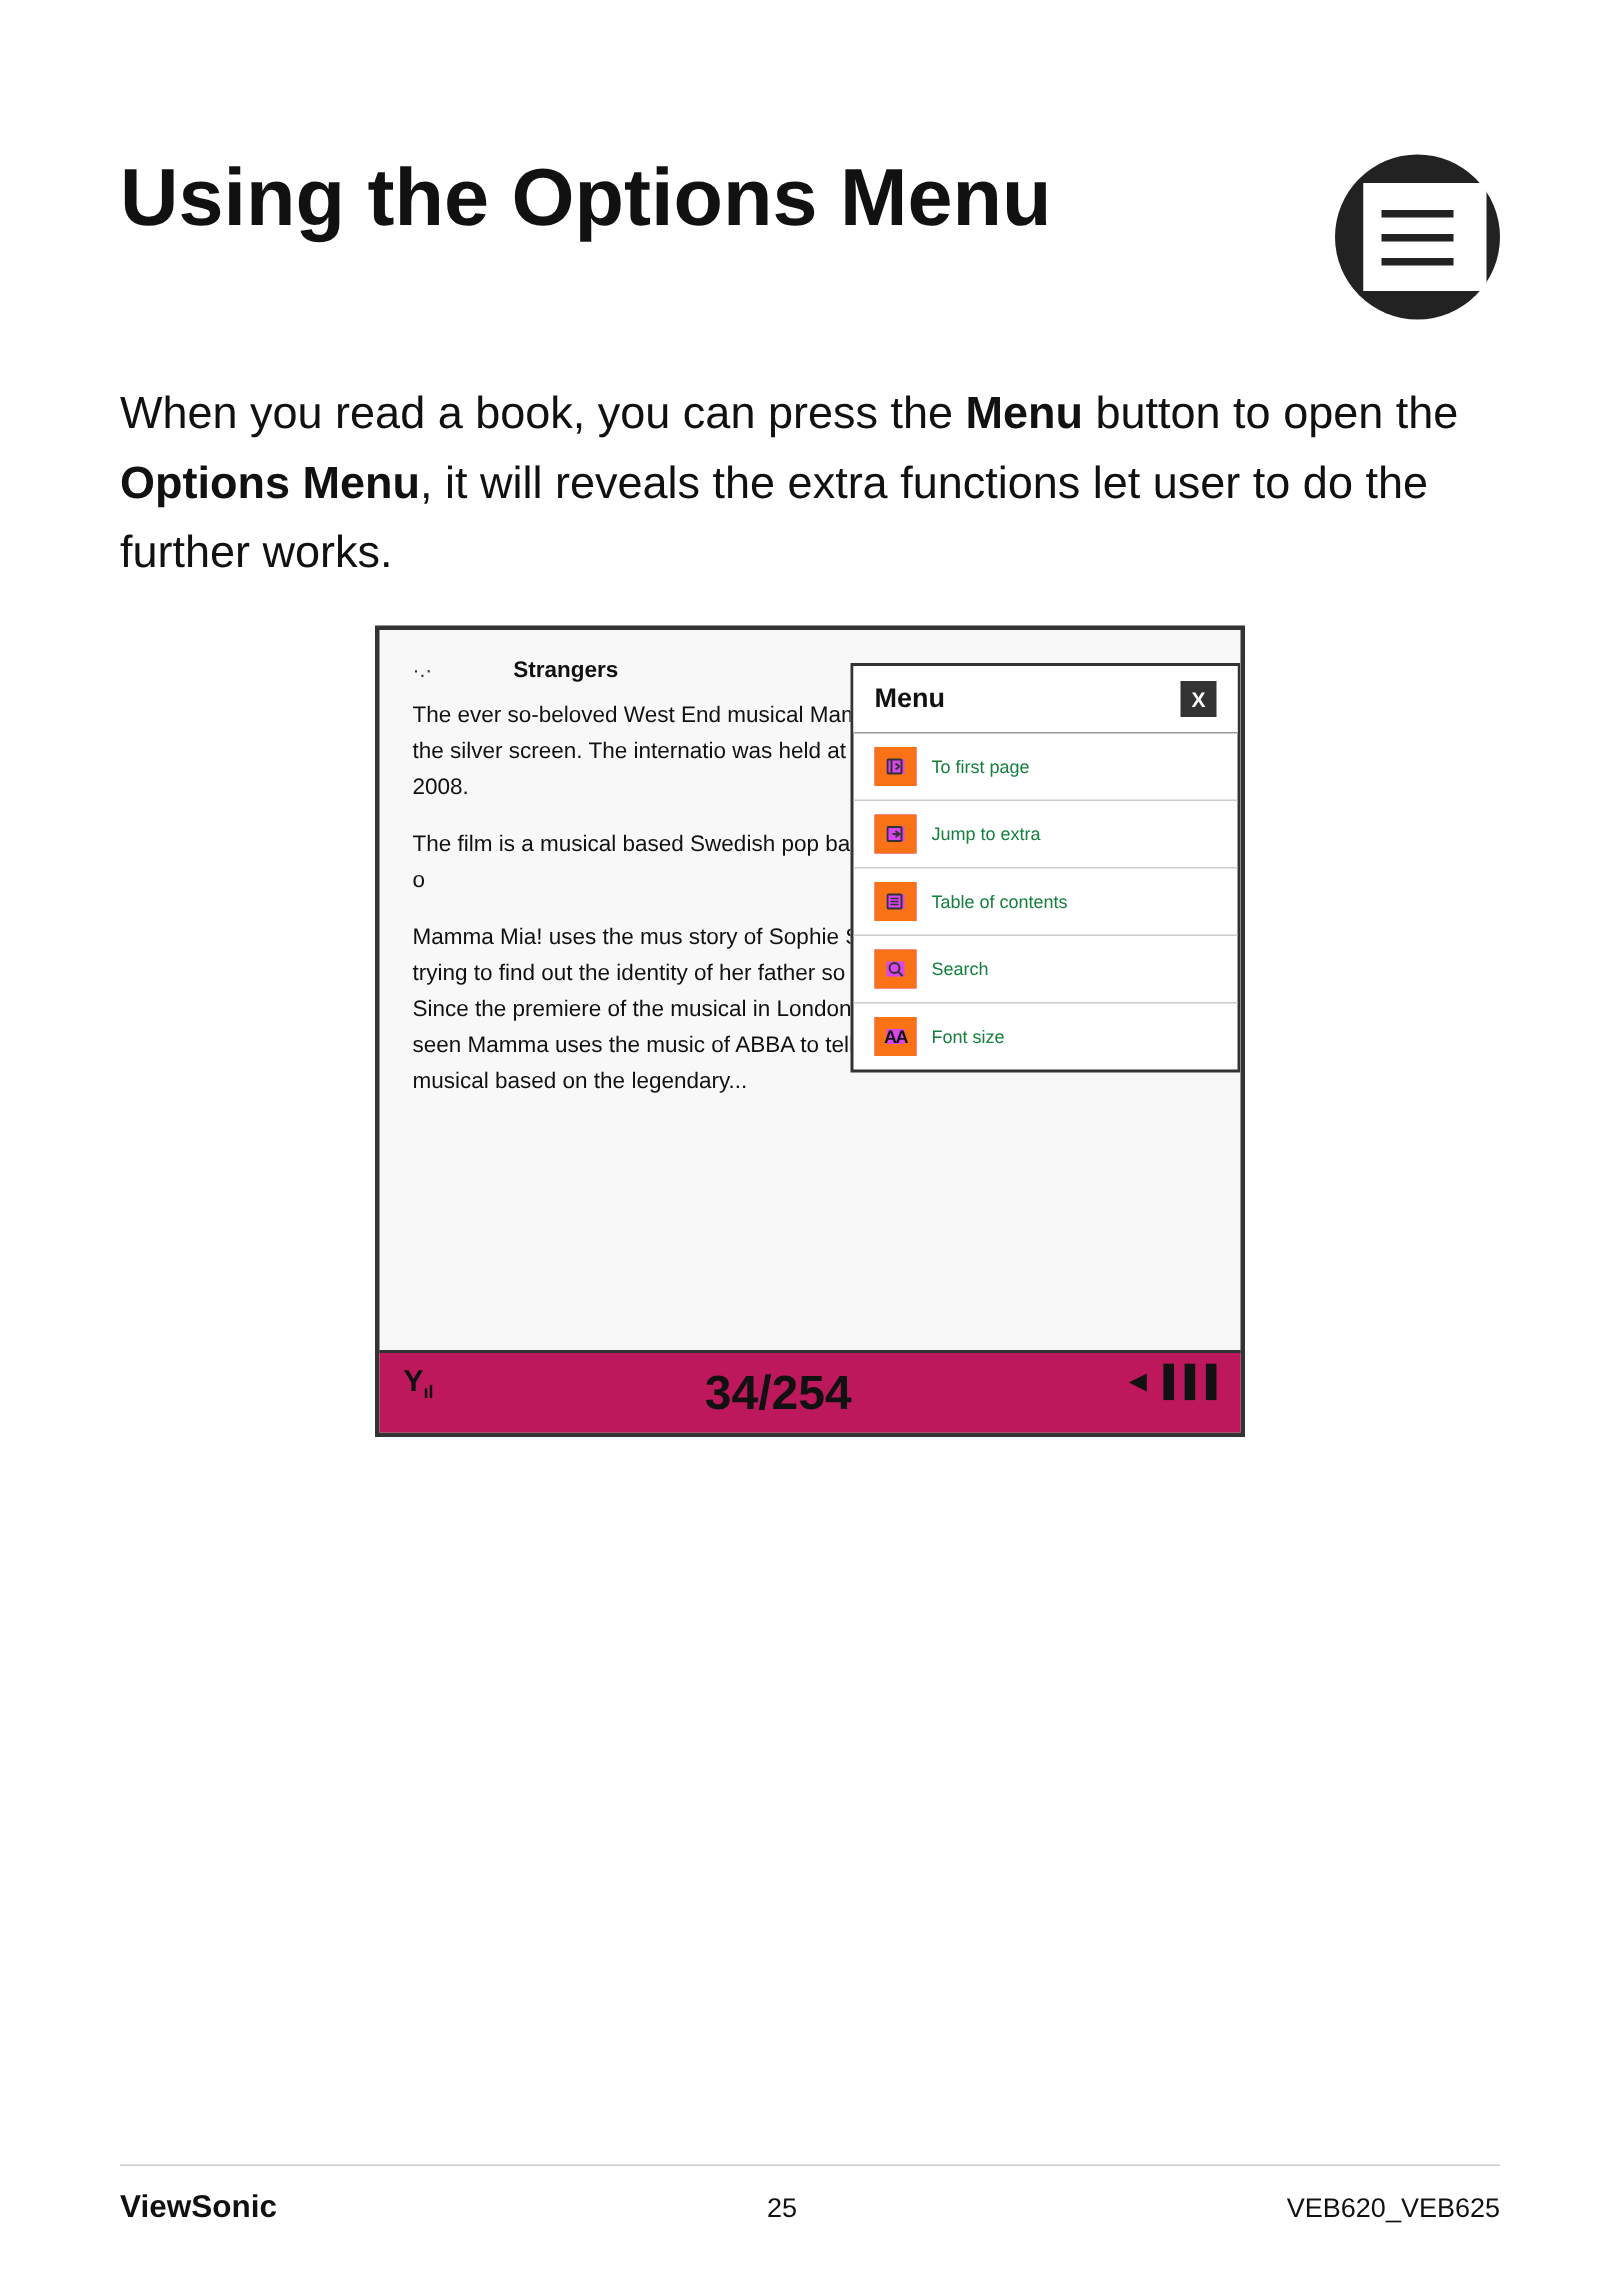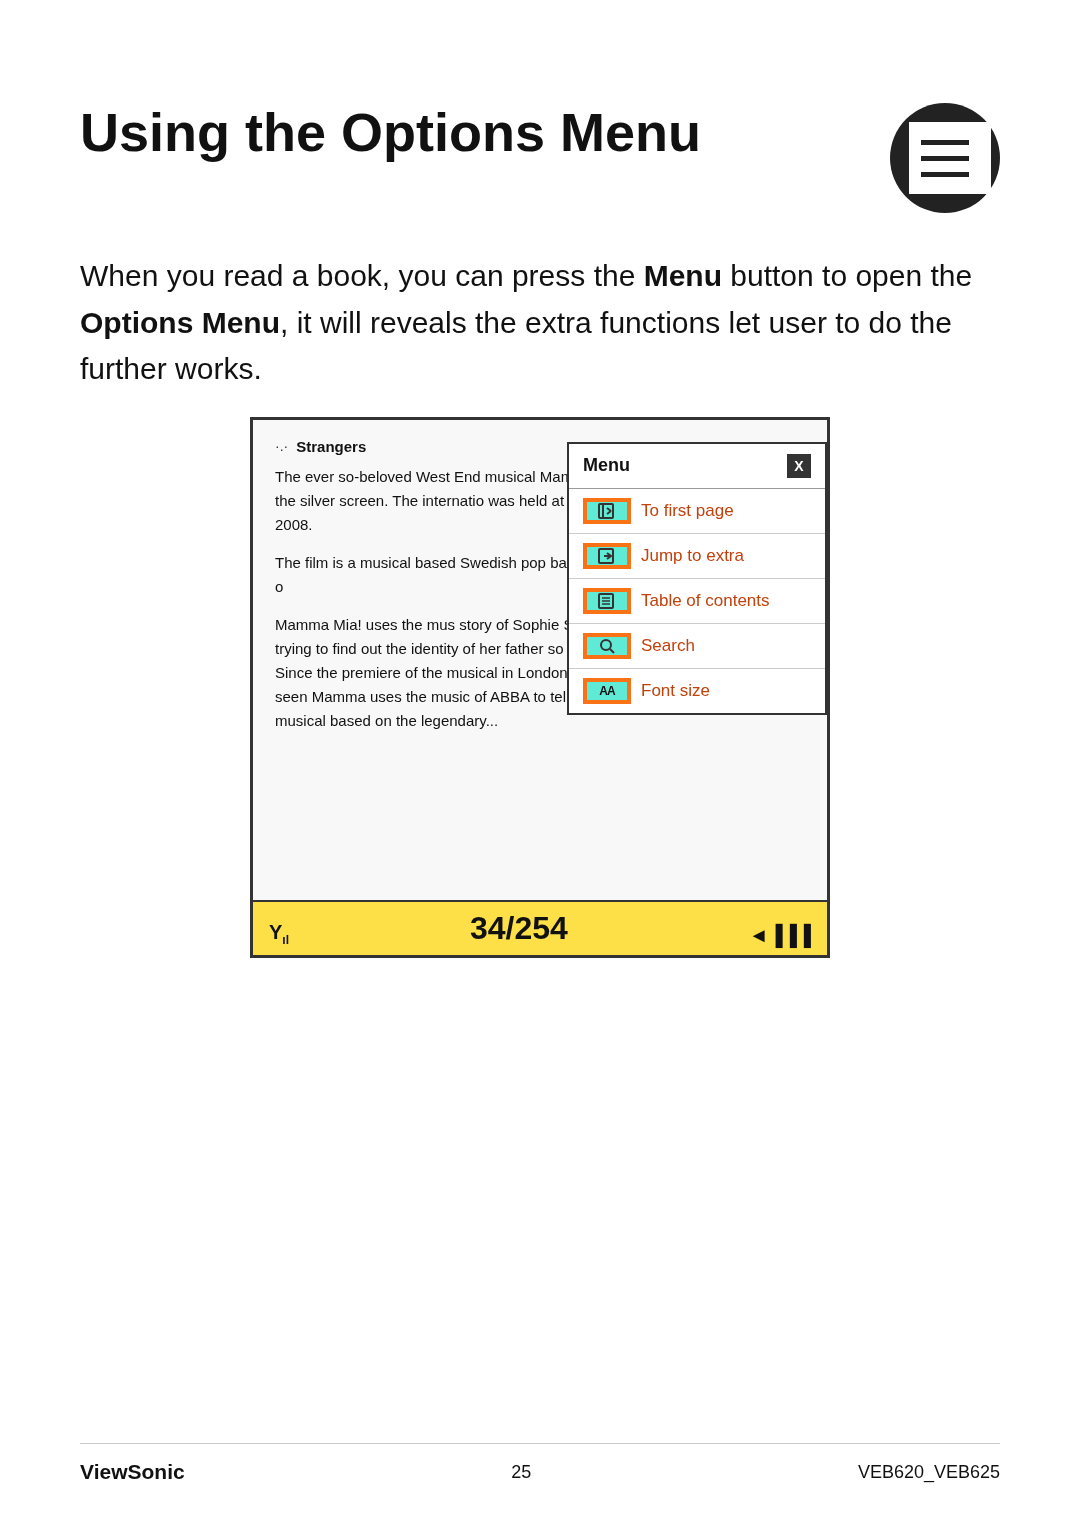--- a/index.html
+++ b/index.html
@@ -109,38 +109,39 @@
 
     .wifi-icon {
       font-size: 14px;
       color: #333;
     }
 
     .book-title-text {
       font-size: 15px;
       font-weight: bold;
       color: #111;
+      margin-left: 46px;
     }
 
     .book-text {
       font-size: 15px;
       line-height: 1.6;
       color: #111;
     }
 
     .book-text p {
       margin-bottom: 14px;
     }
 
     
     .device-statusbar {
-      background: #fde047;
+      background: #be185d;
       border-top: 2px solid #333;
       display: flex;
-      align-items: flex-end;
+      align-items: flex-start;
       justify-content: space-between;
       padding: 8px 16px;
     }
 
     .status-signal {
       font-size: 20px;
       font-weight: bold;
       font-family: Arial, sans-serif;
     }
 
@@ -201,34 +202,34 @@
       border-bottom: 1px solid #ccc;
       gap: 10px;
       cursor: pointer;
     }
 
     .menu-item:last-child {
       border-bottom: none;
     }
 
     .menu-item-icon {
-      width: 48px;
+      width: 28px;
       height: 26px;
-      border: 4px solid #f97316;
+      border: 8px solid #f97316;
       display: flex;
       align-items: center;
       justify-content: center;
       font-size: 13px;
       flex-shrink: 0;
-      background: #5eead4;
+      background: #d946ef;
     }
 
     .menu-item-label {
-      font-size: 17px;
-      color: #c2410c;
+      font-size: 12px;
+      color: #15803d;
       font-family: Arial, sans-serif;
     }
 
     
     .page-footer {
       position: absolute;
       bottom: 40px;
       left: 80px;
       right: 80px;
       display: flex;

